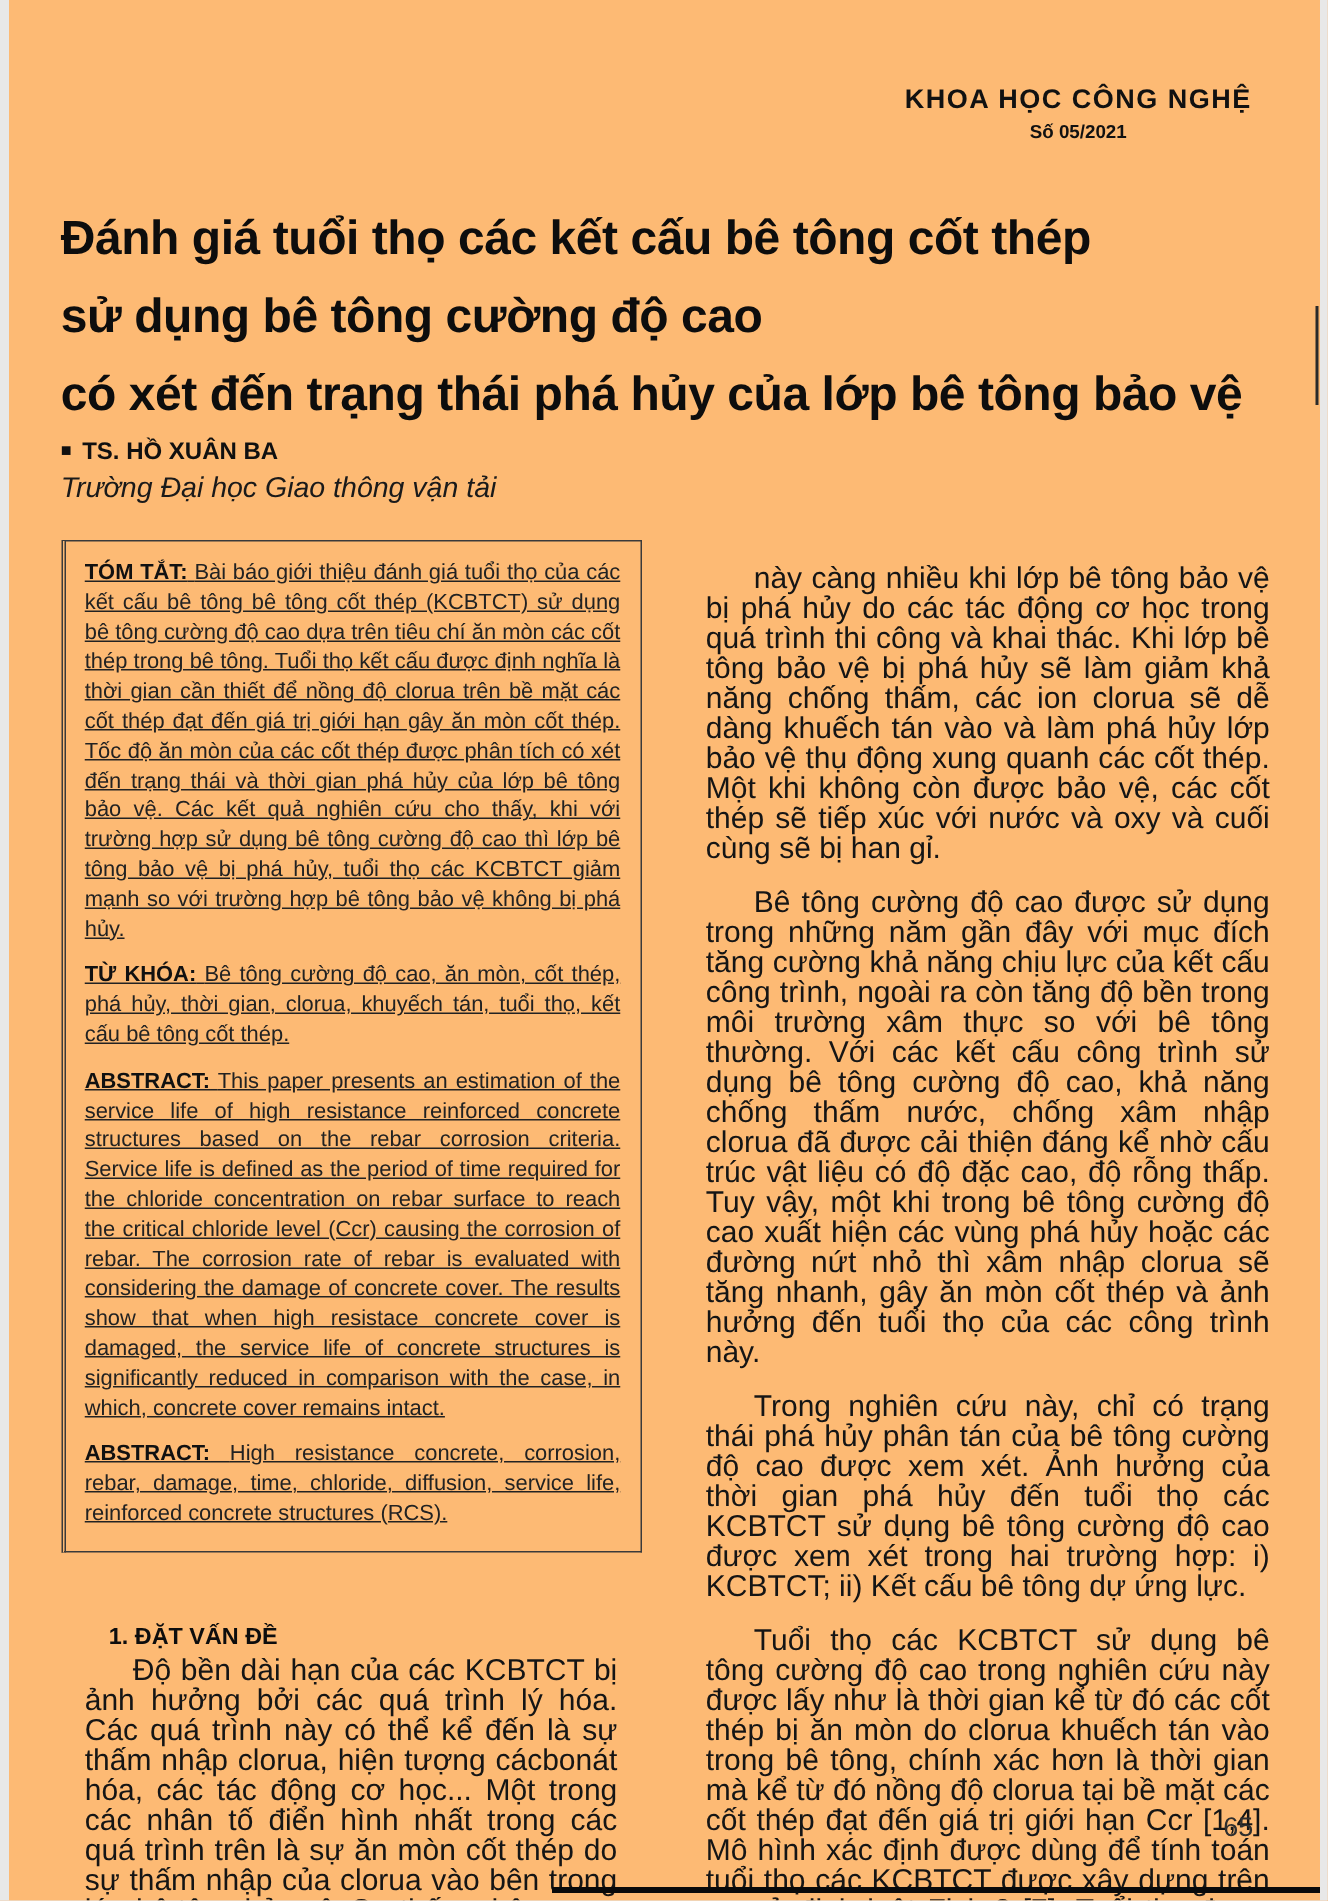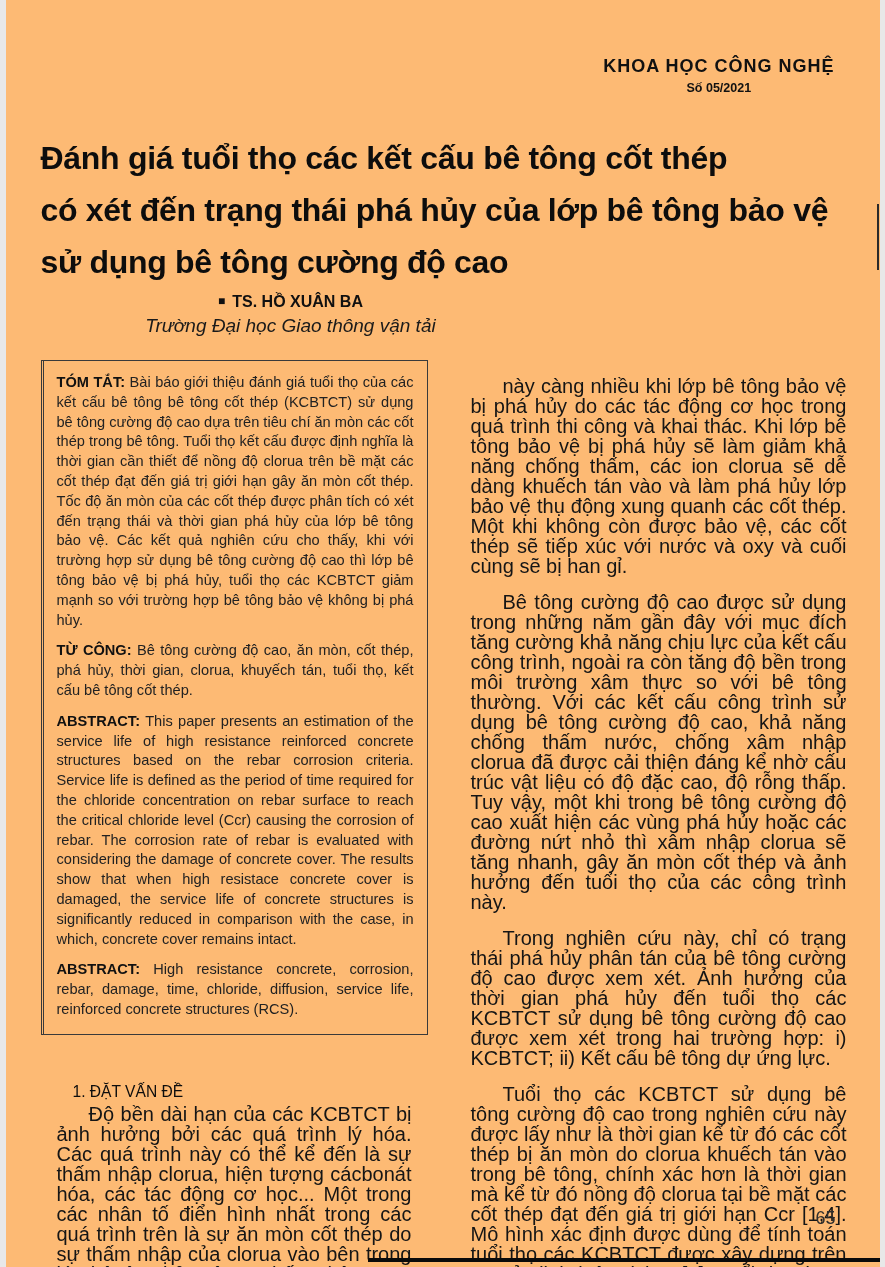--- a/index.html
+++ b/index.html
@@ -23,46 +23,46 @@
   .journal-issue{
     font-size:12.5px;font-weight:700;margin-top:4px;color:#111;text-align:center;
   }
   
   .article-title{
     position:absolute;left:35px;top:132px;width:820px;
     font-size:32px;line-height:52px;font-weight:600;
     letter-spacing:-0.3px;color:#0d0d0d;
   }
   
-  .author-block{position:absolute;left:35px;top:293px;width:500px;text-align:center;}
+  .author-block{position:absolute;left:35px;top:293px;width:500px;}
   .author-line{font-size:16px;font-weight:700;color:#101010;}
   .author-bullet{font-size:12px;margin-right:7px;position:relative;top:-2px;}
   .author-affiliation{font-size:19px;font-style:italic;margin-top:4px;color:#1a1a1a;}
   
   .columns{position:absolute;left:35px;top:360px;width:822px;display:flex;gap:27px;}
   .col-left{width:387px;}
   .col-right{width:408px;}
   
   .abstract-box{
     border:1px solid #3a3a3a;
     border-left:3px double #3a3a3a;
     padding:12px 13px 14px 13px;
     font-size:14.6px;line-height:19.8px;
-    text-align:justify;color:#222;
+    text-align:justify;color:#222;text-decoration:underline;
   }
   .abstract-box p{margin:0 0 11px 0;}
   .abstract-box p:last-child{margin-bottom:0;}
   .abstract-box b{font-weight:700;color:#111;}
   
   .body-par{
     font-size:20px;line-height:20px;text-align:justify;
     margin:16px;text-indent:32px;color:#151515;
   }
   .section-heading{
-    font-size:15.6px;font-weight:400;line-height:20px;
+    font-size:15.6px;font-weight:700;line-height:20px;
     margin:0;text-indent:32px;text-align:justify;color:#0d0d0d;
   }
   .col-left .section-heading{margin-top:47px;}
   .col-left .body-par{margin-top:2px;}
   .col-right .body-par{margin-bottom:0;}
   .col-right .section-heading{margin-top:8px;margin-bottom:2px;}
   
   .page-number{
     position:absolute;right:44px;top:1208px;
     font-size:18px;color:#2e2e2e;
@@ -79,37 +79,37 @@
 
 <div class="page">
 
   <div class="journal-header">
     <div class="journal-name">KHOA HỌC CÔNG NGHỆ</div>
     <div class="journal-issue">Số 05/2021</div>
   </div>
 
   <div class="article-title">
     <div>Đánh giá tuổi thọ các kết cấu bê tông cốt thép</div>
+    <div>sử dụng bê tông cường độ cao</div>
     <div>có xét đến trạng thái phá hủy của lớp bê tông bảo vệ</div>
-    <div>sử dụng bê tông cường độ cao</div>
   </div>
 
   <div class="author-block">
     <div class="author-line">
       <span class="author-bullet">■</span><span>TS. HỒ XUÂN BA</span>
     </div>
     <div class="author-affiliation">Trường Đại học Giao thông vận tải</div>
   </div>
 
   <div class="columns">
 
     <div class="col-left">
       <div class="abstract-box">
         <p><b>TÓM TẮT:</b> <span>Bài báo giới thiệu đánh giá tuổi thọ của các kết cấu bê tông bê tông cốt thép (KCBTCT) sử dụng bê tông cường độ cao dựa trên tiêu chí ăn mòn các cốt thép trong bê tông. Tuổi thọ kết cấu được định nghĩa là thời gian cần thiết để nồng độ clorua trên bề mặt các cốt thép đạt đến giá trị giới hạn gây ăn mòn cốt thép. Tốc độ ăn mòn của các cốt thép được phân tích có xét đến trạng thái và thời gian phá hủy của lớp bê tông bảo vệ. Các kết quả nghiên cứu cho thấy, khi với trường hợp sử dụng bê tông cường độ cao thì lớp bê tông bảo vệ bị phá hủy, tuổi thọ các KCBTCT giảm mạnh so với trường hợp bê tông bảo vệ không bị phá hủy.</span></p>
-        <p><b>TỪ CÔNG:</b> <span>Bê tông cường độ cao, ăn mòn, cốt thép, phá hủy, thời gian, clorua, khuyếch tán, tuổi thọ, kết cấu bê tông cốt thép.</span></p>
+        <p><b>TỪ KHÓA:</b> <span>Bê tông cường độ cao, ăn mòn, cốt thép, phá hủy, thời gian, clorua, khuyếch tán, tuổi thọ, kết cấu bê tông cốt thép.</span></p>
         <p><b>ABSTRACT:</b> <span>This paper presents an estimation of the service life of high resistance reinforced concrete structures based on the rebar corrosion criteria. Service life is defined as the period of time required for the chloride concentration on rebar surface to reach the critical chloride level (Ccr) causing the corrosion of rebar. The corrosion rate of rebar is evaluated with considering the damage of concrete cover. The results show that when high resistace concrete cover is damaged, the service life of concrete structures is significantly reduced in comparison with the case, in which, concrete cover remains intact.</span></p>
         <p><b>ABSTRACT:</b> <span>High resistance concrete, corrosion, rebar, damage, time, chloride, diffusion, service life, reinforced concrete structures (RCS).</span></p>
       </div>
       <h3 class="section-heading">1. ĐẶT VẤN ĐỀ</h3>
       <p class="body-par">Độ bền dài hạn của các KCBTCT bị ảnh hưởng bởi các quá trình lý hóa. Các quá trình này có thể kể đến là sự thấm nhập clorua, hiện tượng cácbonát hóa, các tác động cơ học... Một trong các nhân tố điển hình nhất trong các quá trình trên là sự ăn mòn cốt thép do sự thấm nhập của clorua vào bên trong lớp bê tông bảo vệ. Sự thấm nhập</p>
     </div>
 
     <div class="col-right">
       <p class="body-par">này càng nhiều khi lớp bê tông bảo vệ bị phá hủy do các tác động cơ học trong quá trình thi công và khai thác. Khi lớp bê tông bảo vệ bị phá hủy sẽ làm giảm khả năng chống thấm, các ion clorua sẽ dễ dàng khuếch tán vào và làm phá hủy lớp bảo vệ thụ động xung quanh các cốt thép. Một khi không còn được bảo vệ, các cốt thép sẽ tiếp xúc với nước và oxy và cuối cùng sẽ bị han gỉ.</p>
       <p class="body-par">Bê tông cường độ cao được sử dụng trong những năm gần đây với mục đích tăng cường khả năng chịu lực của kết cấu công trình, ngoài ra còn tăng độ bền trong môi trường xâm thực so với bê tông thường. Với các kết cấu công trình sử dụng bê tông cường độ cao, khả năng chống thấm nước, chống xâm nhập clorua đã được cải thiện đáng kể nhờ cấu trúc vật liệu có độ đặc cao, độ rỗng thấp. Tuy vậy, một khi trong bê tông cường độ cao xuất hiện các vùng phá hủy hoặc các đường nứt nhỏ thì xâm nhập clorua sẽ tăng nhanh, gây ăn mòn cốt thép và ảnh hưởng đến tuổi thọ của các công trình này.</p>

